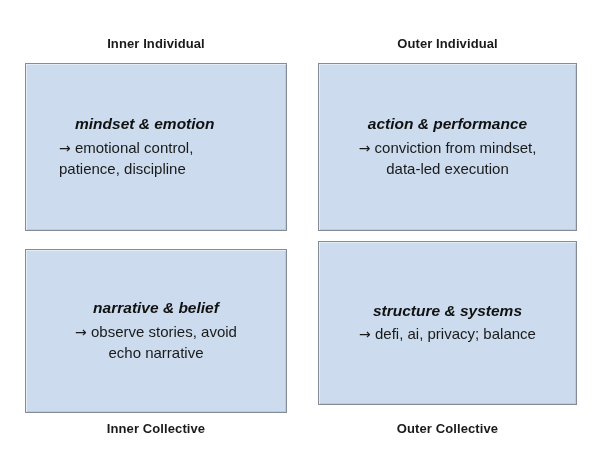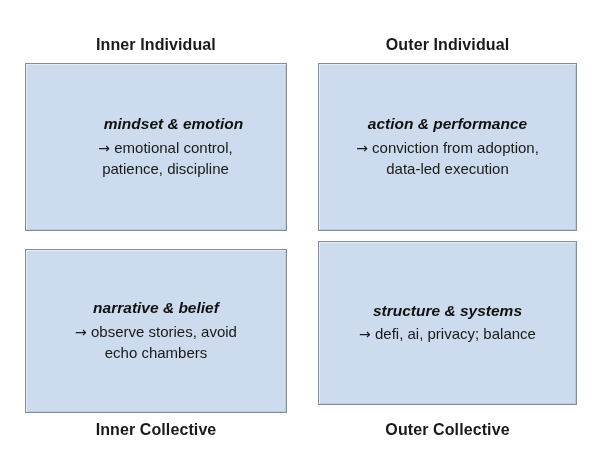--- a/index.html
+++ b/index.html
@@ -17,21 +17,21 @@
 
   #quadrant-diagram {
     position: relative;
     width: 612px;
     height: 455px;
   }
 
   
   .axis-label {
     position: absolute;
-    font-size: 16px;
+    font-size: 13px;
     font-weight: bold;
     color: #1a1a1a;
     text-align: center;
     letter-spacing: 0.1px;
     white-space: nowrap;
   }
   #label-inner-individual { left: 25px;  top: 36px;  width: 262px; }
   #label-outer-individual { left: 318px; top: 36px;  width: 259px; }
   #label-inner-collective { left: 25px;  top: 421px; width: 262px; }
   #label-outer-collective { left: 318px; top: 421px; width: 259px; }
@@ -48,21 +48,21 @@
     justify-content: center;
   }
   #quadrant-inner-individual { left: 25px;  top: 63px;  width: 262px; height: 168px; }
   #quadrant-outer-individual { left: 318px; top: 63px;  width: 259px; height: 168px; }
   #quadrant-inner-collective { left: 25px;  top: 249px; width: 262px; height: 164px; }
   #quadrant-outer-collective { left: 318px; top: 241px; width: 259px; height: 164px; }
 
   .quadrant-body {
     padding: 0 14px;
   }
-  .align-left   .quadrant-body { text-align: center; padding-left: 33px; }
+  .align-left   .quadrant-body { text-align: left; padding-left: 33px; }
   .align-center .quadrant-body { text-align: center; }
 
   .quadrant-heading {
     font-size: 15.5px;
     font-weight: bold;
     font-style: italic;
     color: #111111;
     line-height: 1.25;
     margin: 0 0 3px 0;
     white-space: nowrap;
@@ -106,32 +106,32 @@
         <span class="detail-line"><span class="arrow-glyph">→</span> <span>emotional control,</span></span>
         <span class="detail-line">patience, discipline</span>
       </div>
     </div>
   </div>
 
   <div class="quadrant align-center" id="quadrant-outer-individual">
     <div class="quadrant-body">
       <div class="quadrant-heading">action &amp; performance</div>
       <div class="quadrant-detail">
-        <span class="detail-line"><span class="arrow-glyph">→</span> <span>conviction from adoption,</span></span>
+        <span class="detail-line"><span class="arrow-glyph">→</span> <span>conviction from mindset,</span></span>
         <span class="detail-line">data-led execution</span>
       </div>
     </div>
   </div>
 
   <div class="quadrant align-center" id="quadrant-inner-collective">
     <div class="quadrant-body">
       <div class="quadrant-heading">narrative &amp; belief</div>
       <div class="quadrant-detail">
         <span class="detail-line"><span class="arrow-glyph">→</span> <span>observe stories, avoid</span></span>
-        <span class="detail-line">echo chambers</span>
+        <span class="detail-line">echo narrative</span>
       </div>
     </div>
   </div>
 
   <div class="quadrant align-center" id="quadrant-outer-collective">
     <div class="quadrant-body">
       <div class="quadrant-heading">structure &amp; systems</div>
       <div class="quadrant-detail">
         <span class="detail-line"><span class="arrow-glyph">→</span> <span>defi, ai, privacy; balance</span></span>
       </div>

